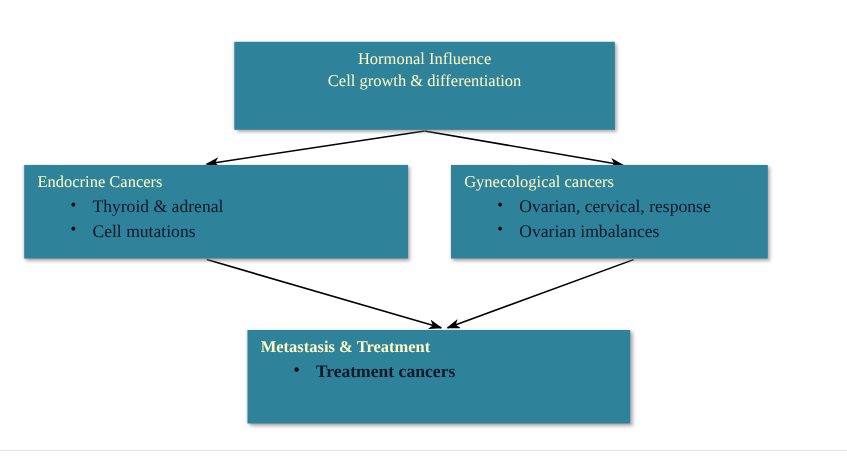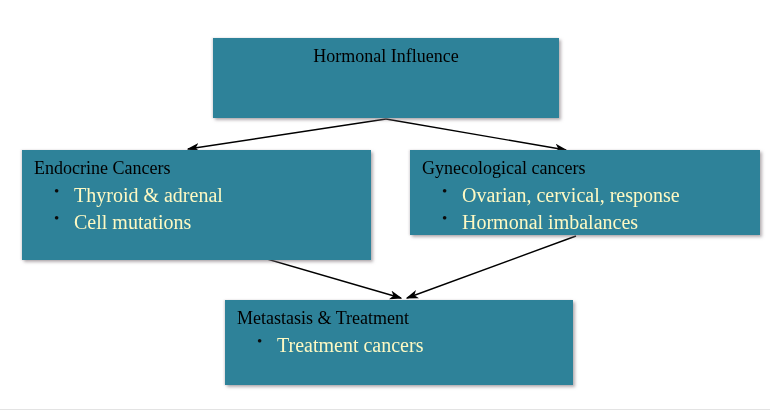--- a/index.html
+++ b/index.html
@@ -33,59 +33,60 @@
   .node {
     position: absolute;
     box-sizing: border-box;
     background: #2E8299;
     box-shadow: 2px 2px 3px rgba(120,110,115,0.55),
                 -1px 0 2px rgba(150,140,145,0.30);
     padding: 7px 0 0 0;
     z-index: 2;
   }
   .node .title {
-    font-size: 18px;
+    font-size: 15px;
     line-height: 1.32;
-    color: #000000;
+    color: #fef9c3;
     white-space: nowrap;
   }
   .node.center .title {
     text-align: center;
     padding: 0 10px;
   }
   .node.left-align .title {
     text-align: left;
     padding-left: 12px;
   }
   ul.bullets {
     margin: 1px 0 0 0;
     padding: 0 0 0 52px;
     list-style: none;
   }
   ul.bullets li {
     position: relative;
-    font-size: 20px;
+    font-size: 16px;
     line-height: 1.38;
-    color: #fef9c3;
+    color: #0f172a;
     white-space: nowrap;
+    margin-left: 10px;
   }
   ul.bullets li::before {
     content: "\2022";
     position: absolute;
     left: -20px;
     top: -1px;
     font-size: 15px;
     color: #0b0b0b;
   }
 
   
   #node-top    { left: 213px; top: 38px;  width: 346px; height: 80px; }
-  #node-left   { left: 22px;  top: 150px; width: 349px; height: 110px; }
-  #node-right  { left: 410px; top: 150px; width: 350px; height: 85px; }
-  #node-bottom { left: 225px; top: 300px; width: 348px; height: 85px; }
+  #node-left   { left: 22px;  top: 150px; width: 349px; height: 85px; }
+  #node-right  { left: 410px; top: 150px; width: 288px; height: 85px; }
+  #node-bottom { left: 225px; top: 300px; width: 348px; height: 85px; font-weight: bold; }
 
   
   #bottom-rule {
     position: absolute;
     left: 0;
     top: 409px;
     width: 770px;
     height: 1px;
     background: #e3e3e3;
     z-index: 1;
@@ -107,35 +108,36 @@
 
     <line x1="386" y1="119" x2="566" y2="150" stroke="#000000" stroke-width="1.4" marker-end="url(#arrowhead)"></line>
 
     <line x1="188" y1="236" x2="401" y2="298" stroke="#000000" stroke-width="1.4" marker-end="url(#arrowhead)"></line>
 
     <line x1="576" y1="236" x2="407" y2="298" stroke="#000000" stroke-width="1.4" marker-end="url(#arrowhead)"></line>
   </svg>
 
   <div class="node center" id="node-top">
     <div class="title">Hormonal Influence</div>
+    <div class="title">Cell growth &amp; differentiation</div>
   </div>
 
   <div class="node left-align" id="node-left">
     <div class="title">Endocrine Cancers</div>
     <ul class="bullets">
       <li>Thyroid &amp; adrenal</li>
       <li>Cell mutations</li>
     </ul>
   </div>
 
   <div class="node left-align" id="node-right">
     <div class="title">Gynecological cancers</div>
     <ul class="bullets">
       <li>Ovarian, cervical, response</li>
-      <li>Hormonal imbalances</li>
+      <li>Ovarian imbalances</li>
     </ul>
   </div>
 
   <div class="node left-align" id="node-bottom">
     <div class="title">Metastasis &amp; Treatment</div>
     <ul class="bullets">
       <li>Treatment cancers</li>
     </ul>
   </div>
 

